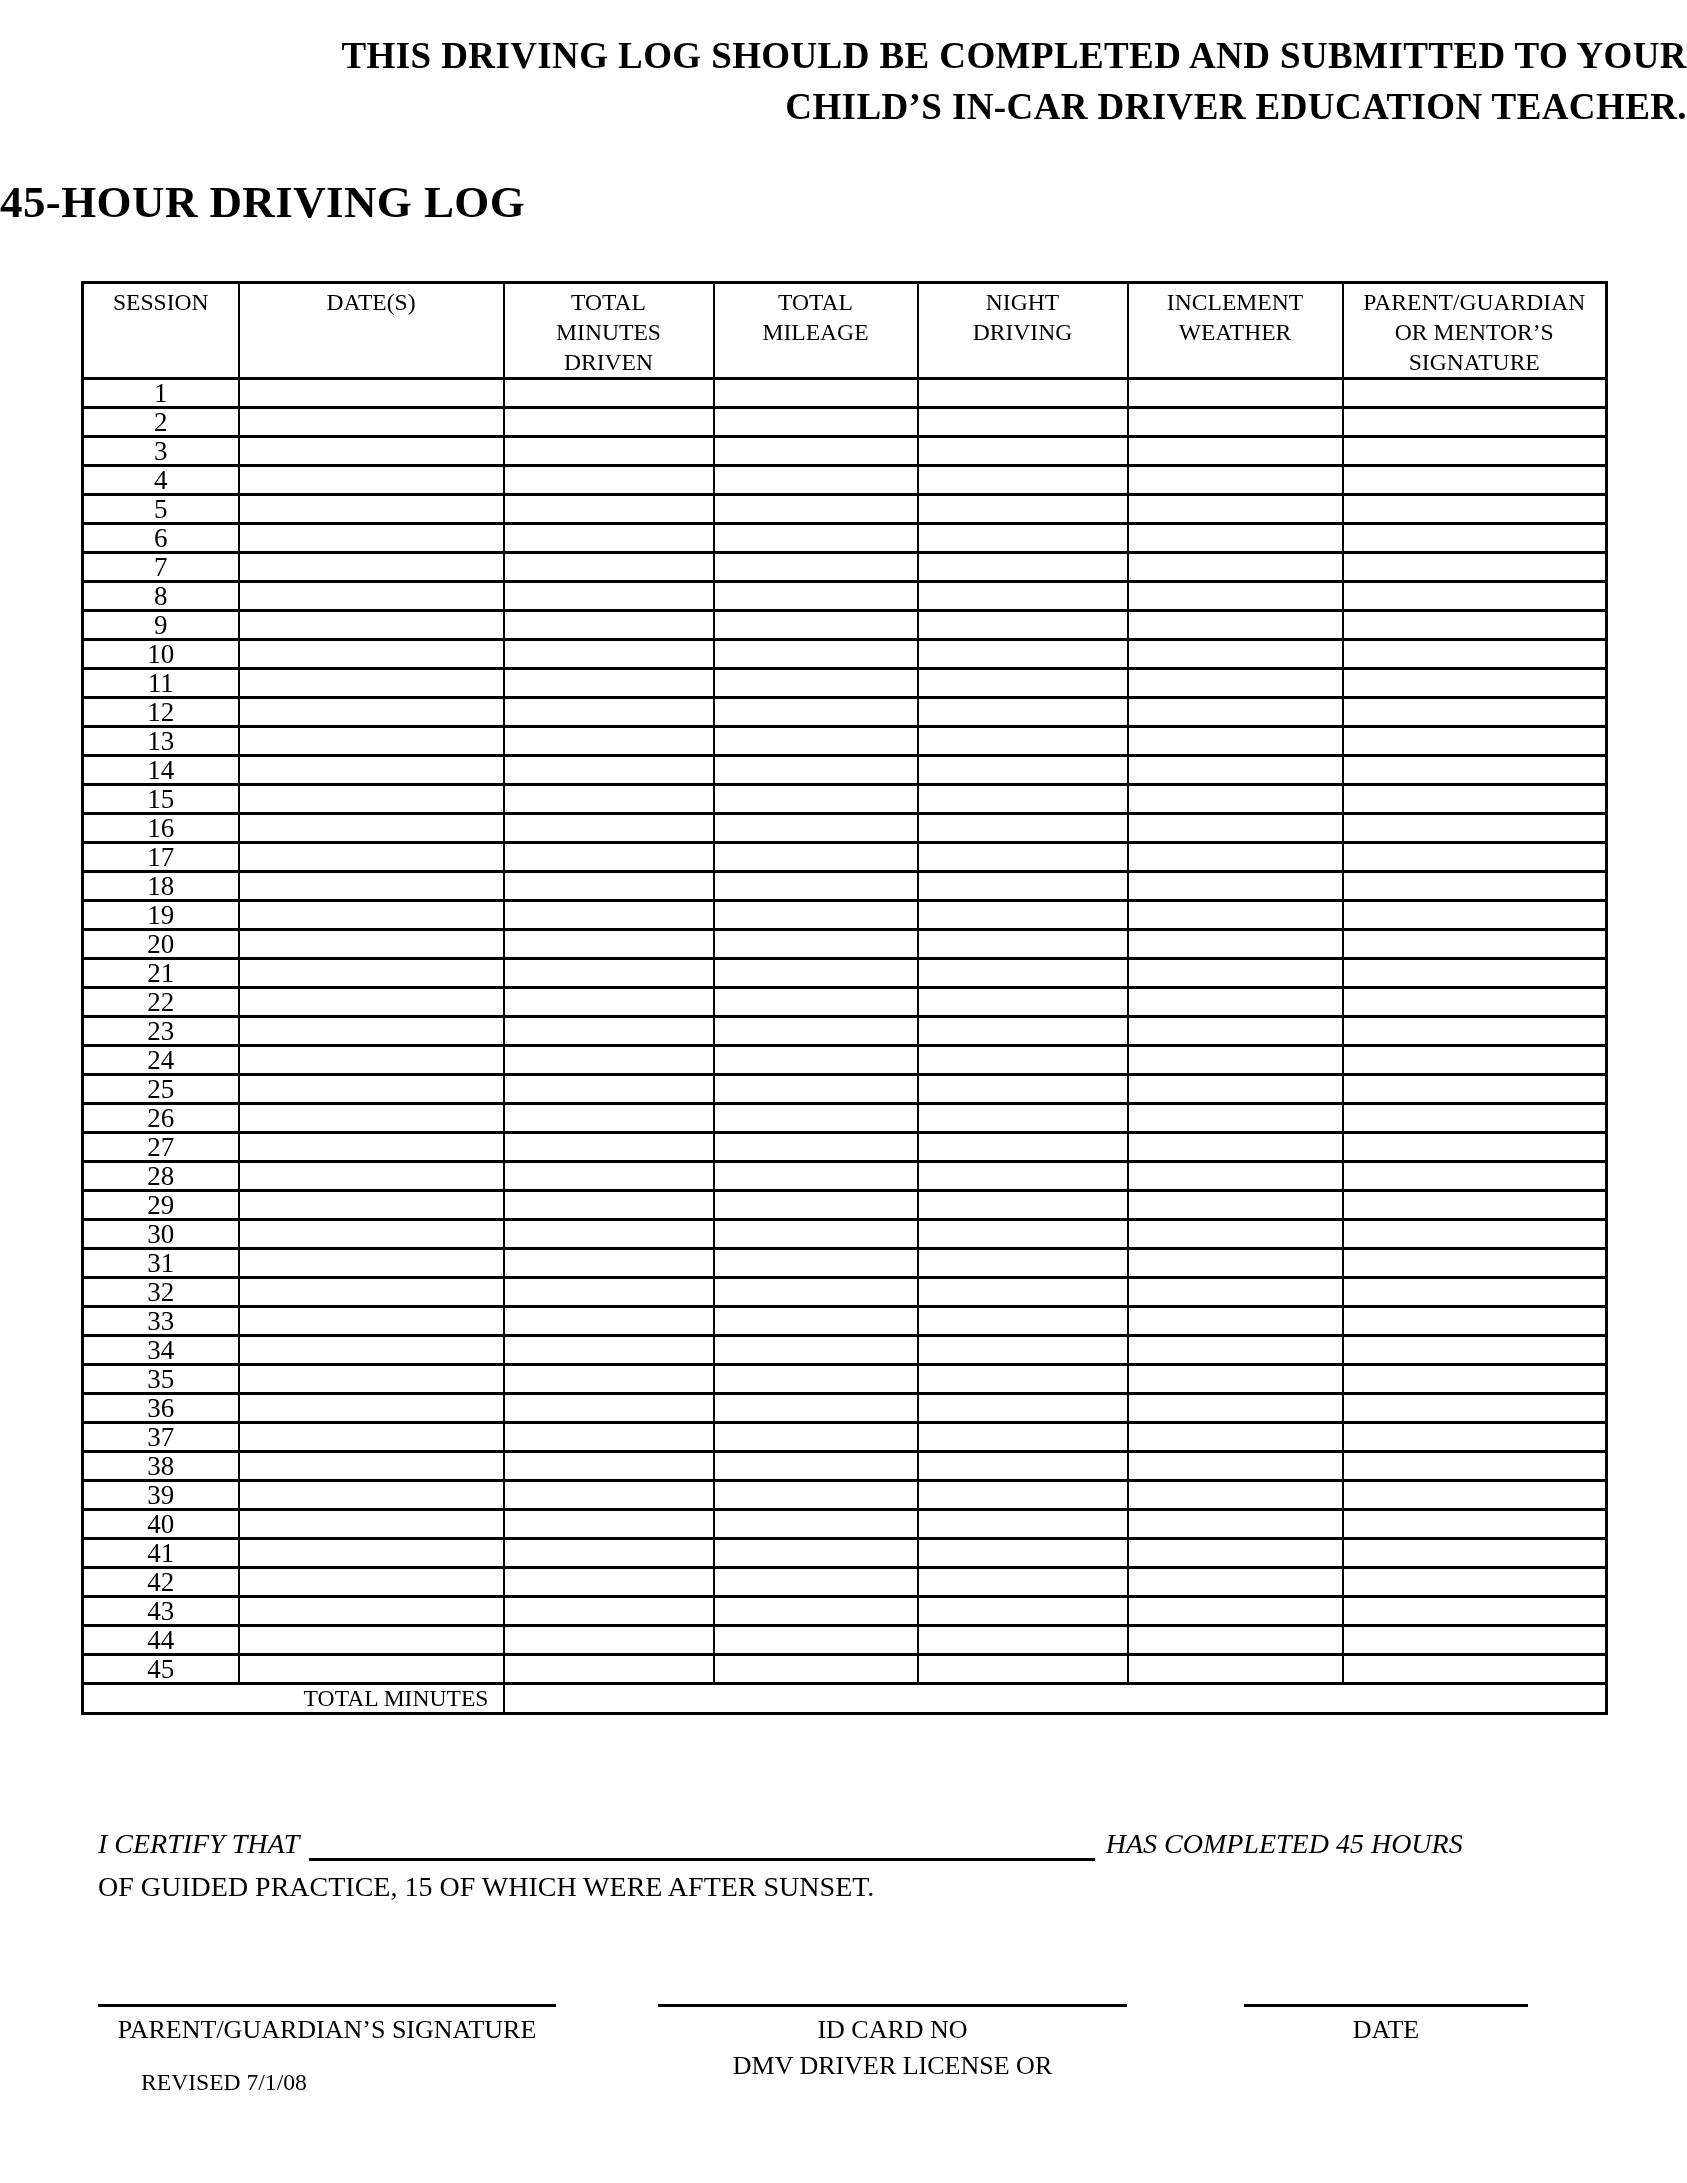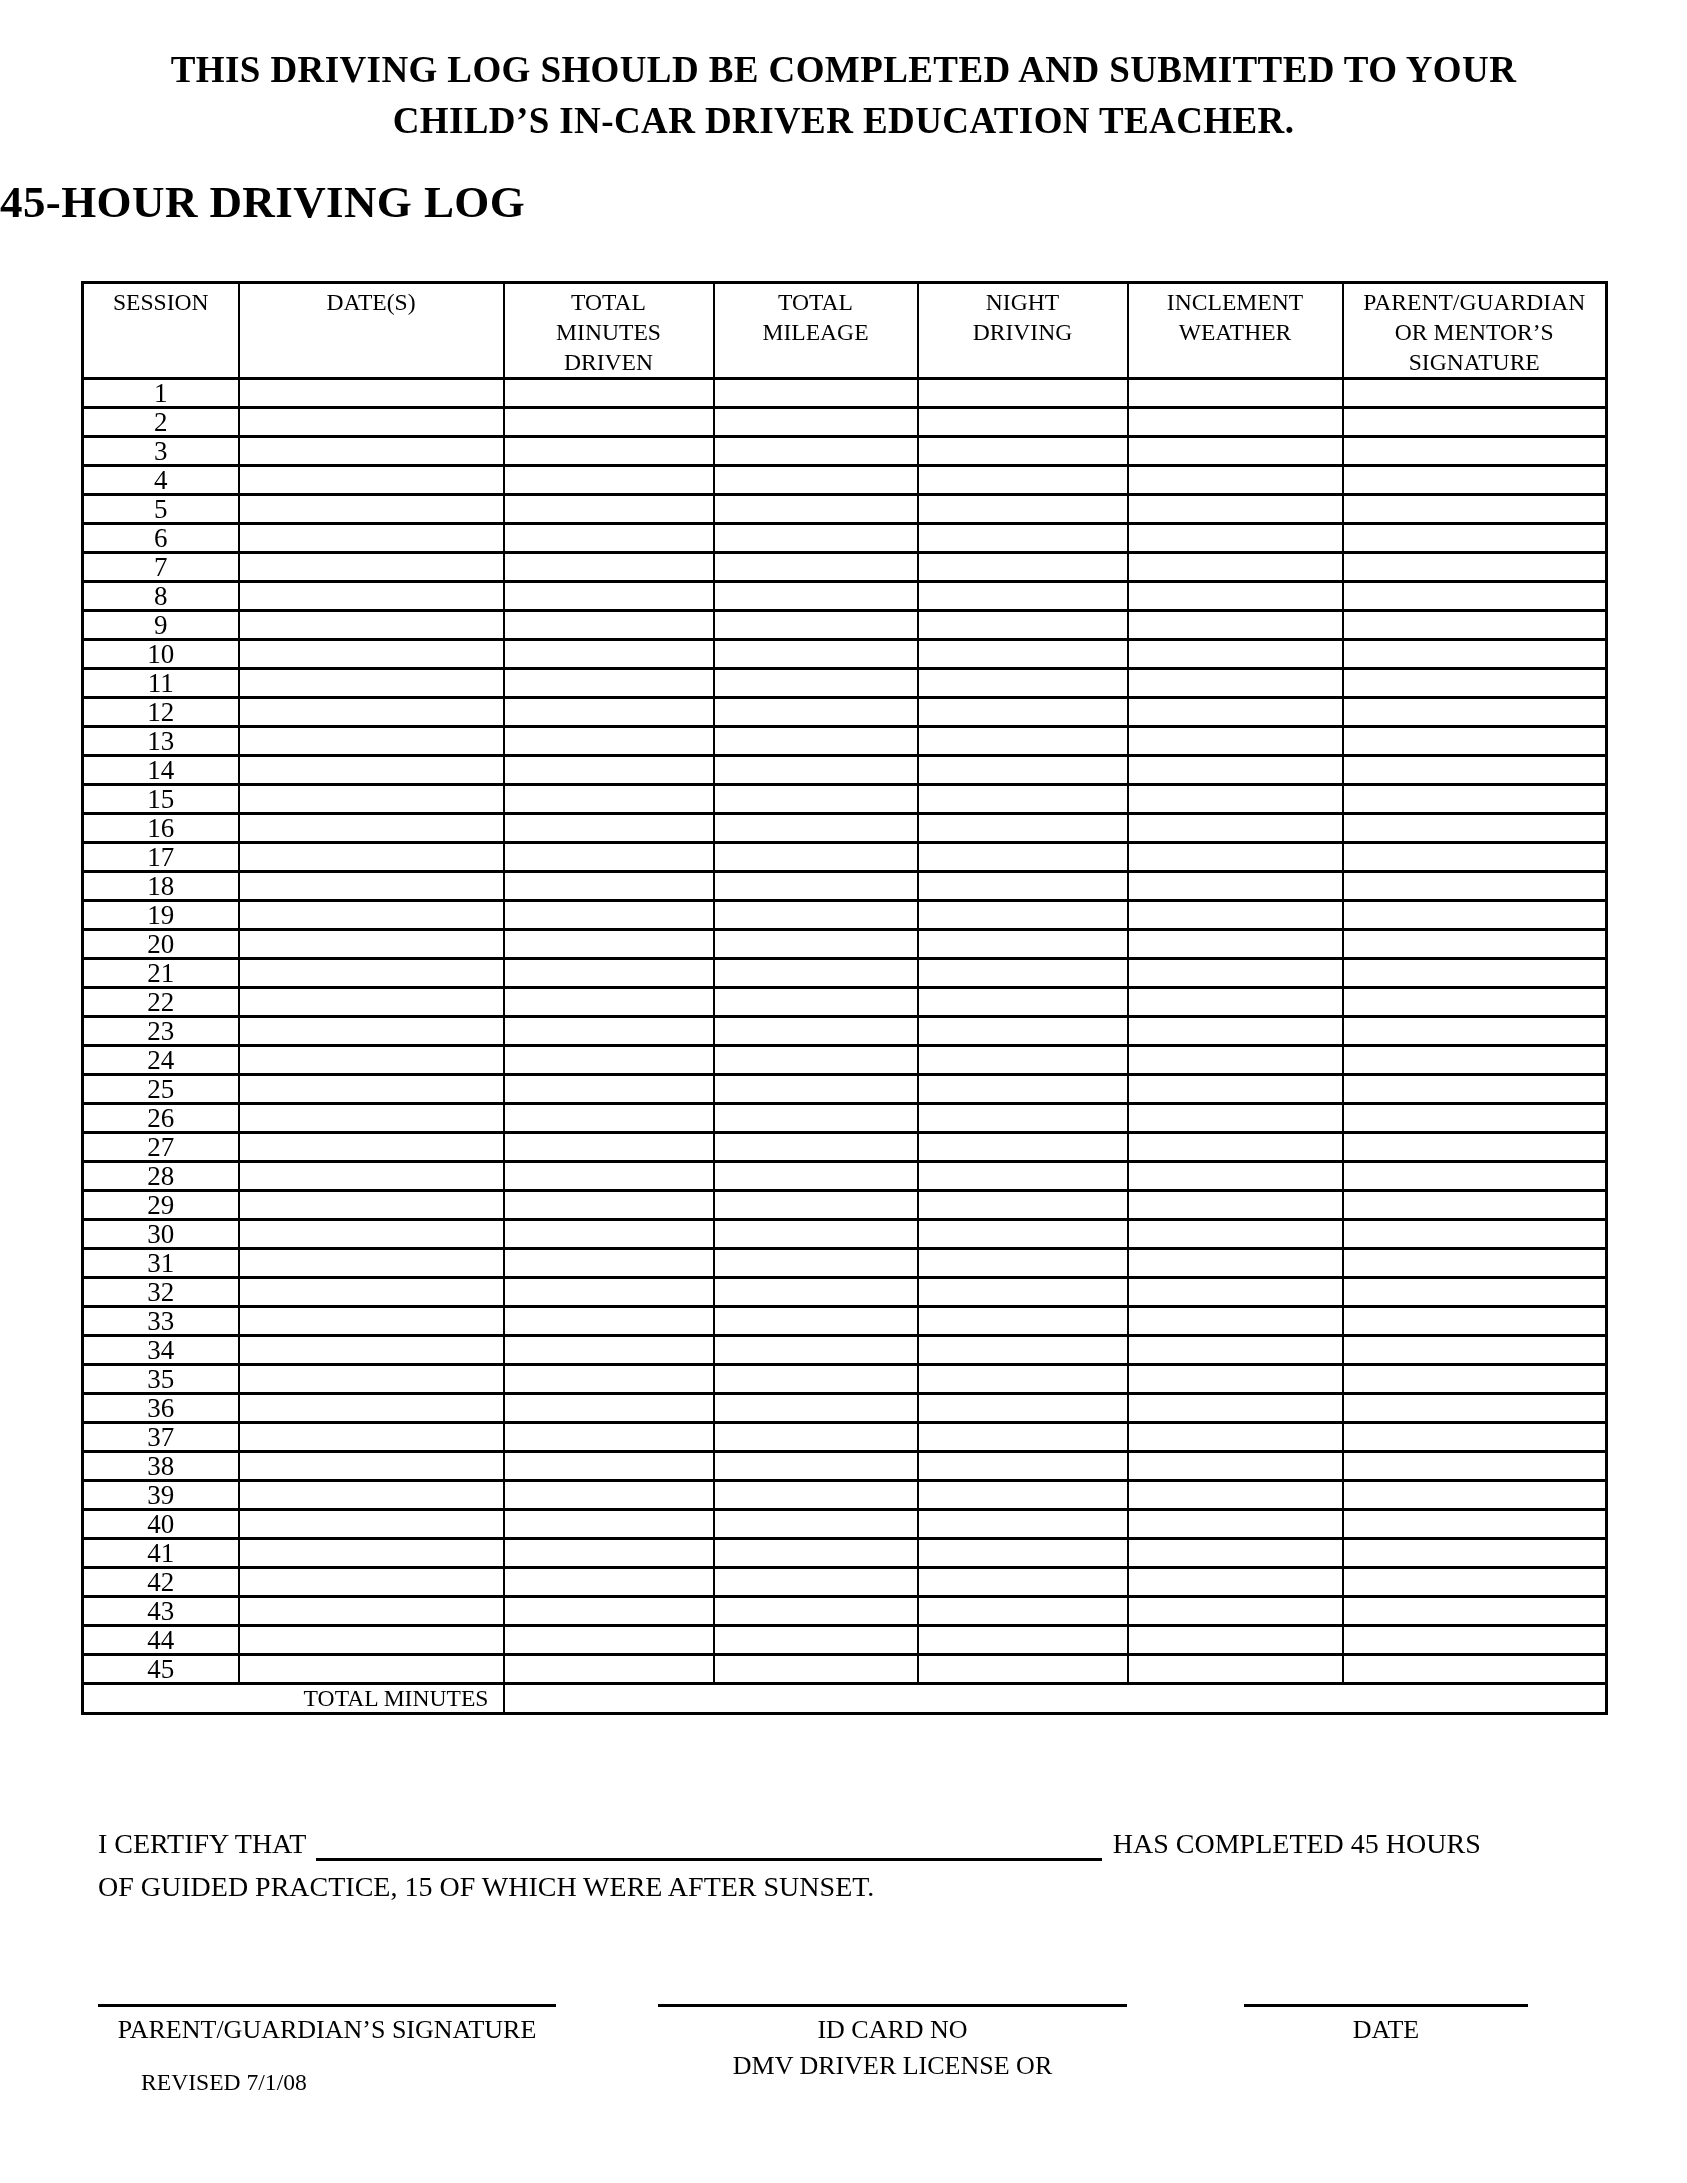--- a/index.html
+++ b/index.html
@@ -9,24 +9,24 @@
     height: 2184px;
     position: relative;
     overflow: hidden;
     color: #000000;
     font-family: "Liberation Serif", "DejaVu Serif", serif;
   }
 
   
   .notice {
     position: absolute;
-    top: 44px;
+    top: 30px;
     left: 0;
     width: 100%;
-    text-align: center;
+    text-align: right;
     font-weight: 700;
     font-size: 37px;
     line-height: 51px;
     letter-spacing: 0.4px;
   }
   .doc-title {
     position: absolute;
     top: 175px;
     left: 0;
     width: 100%;
@@ -89,21 +89,21 @@
 
   
   .certify {
     position: absolute;
     left: 98px;
     top: 1822px;
     width: 1494px;
     font-size: 28px;
     line-height: 43px;
   }
-  .certify .line1 { white-space: nowrap; }
+  .certify .line1 { white-space: nowrap; font-style: italic; }
   .certify .blank {
     display: inline-block;
     width: 786px;
     height: 31px;
     border-bottom: 3.5px solid #000;
     position: relative;
     top: 7.9px;
     margin: 0 3.5px;
   }
 

